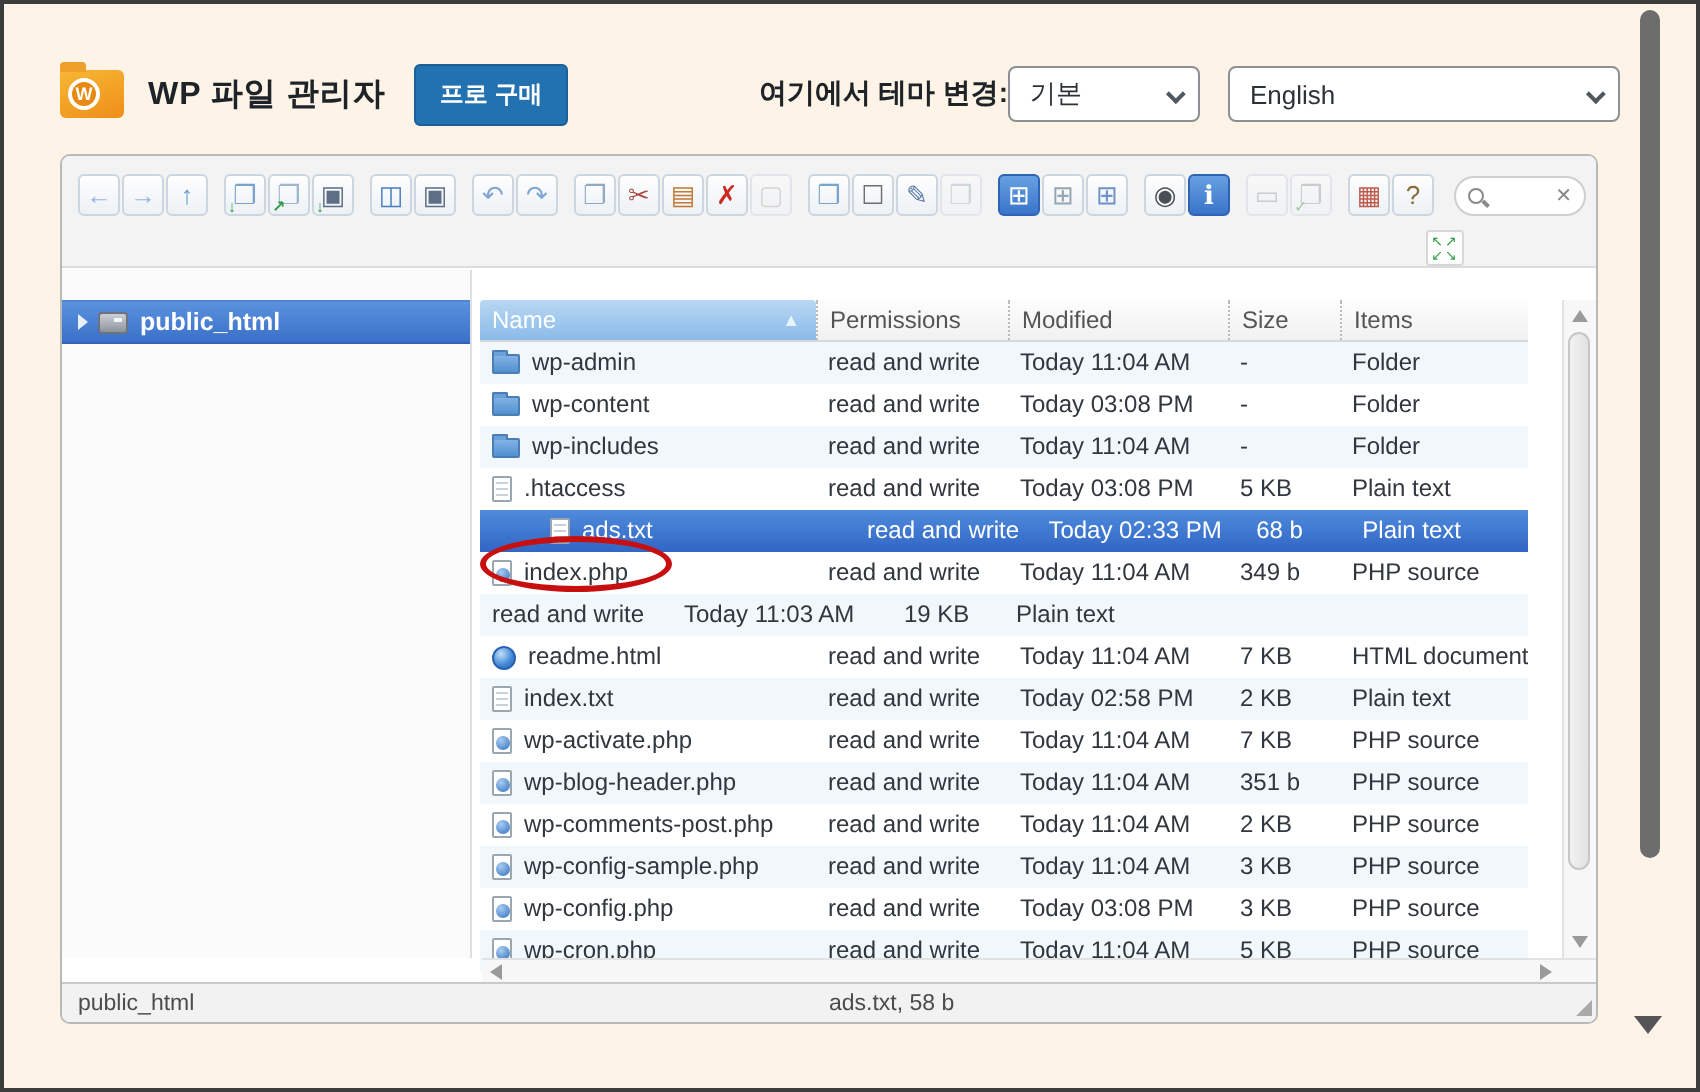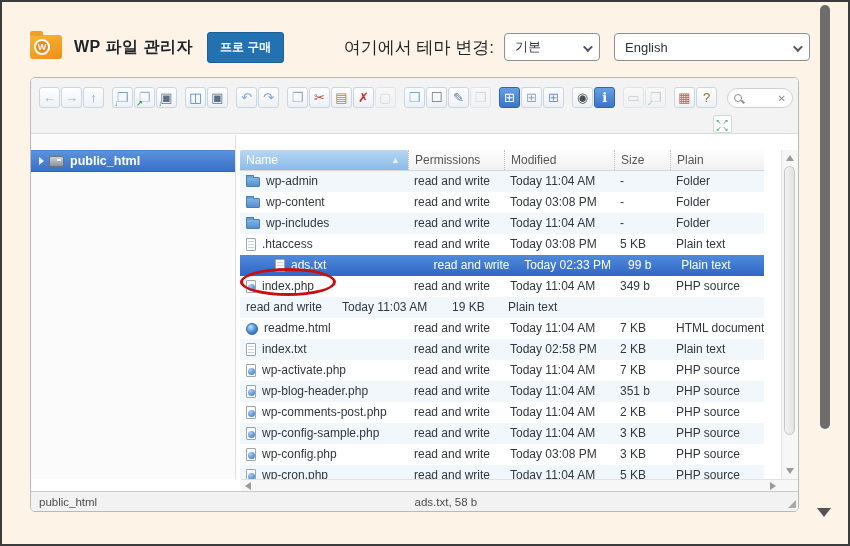--- a/index.html
+++ b/index.html
@@ -15,21 +15,21 @@
           border-radius:2px 3px 3px 3px; flex:0 0 auto; }
   .logo::before { content:""; position:absolute; top:-4px; left:0; width:13px; height:5px;
                   background:#f0a02a; border-radius:2px 2px 0 0; }
   .logo .wbadge { position:absolute; left:4px; top:4px; width:16px; height:16px; border-radius:50%;
                   background:#e88912; border:2px solid #fff; color:#fff; font-size:9px; font-weight:bold;
                   display:flex; align-items:center; justify-content:center; }
   .app-title { margin-left:12px; font-size:16px; font-weight:bold; color:#1d2327; letter-spacing:.5px; }
   .buy-pro { margin-left:14px; background:#2271b1; color:#fff; font-size:12px; font-weight:bold;
              padding:6px 12px; border-radius:3px; border:1px solid #1a5f98; cursor:pointer; }
   .spacer { flex:1; }
-  .theme-label { font-size:17px; font-weight:normal; color:#1d2327; margin-right:10px; }
+  .theme-label { font-size:14px; font-weight:bold; color:#1d2327; }
   .select { position:relative; height:28px; background:#fff; border:1px solid #8c8f94; border-radius:4px;
             font-size:13px; color:#2c3338; display:flex; align-items:center; padding:0 24px 0 10px; }
   .select.theme { width:96px; margin-right:14px; }
   .select.lang  { width:196px; }
   .select .chev { position:absolute; right:9px; top:11px; width:7px; height:7px;
                   border-right:2px solid #50575e; border-bottom:2px solid #50575e;
                   transform:rotate(45deg) translateY(-2px); }
 
   
   .page-vthumb { position:absolute; right:18px; top:3px; width:10px; height:424px;
@@ -293,21 +293,21 @@
         </div>
       </div>
 
       <div class="table-wrap">
         <div class="grid">
           <div class="grid-head">
               <div class="hcell c0 sorted">Name<span class="sort-arrow">▲</span></div>
               <div class="hcell c1">Permissions</div>
               <div class="hcell c2">Modified</div>
               <div class="hcell c3">Size</div>
-              <div class="hcell c4">Plain</div>
+              <div class="hcell c4">Items</div>
             </div>
           <div class="grid-rows">
 
           <div class="row tint">
                 <div class="cell c0 namecell">
                   <span class="fico ic-folder"></span>
                   <span>wp-admin</span>
                 </div>
                 <div class="cell c1">read and write</div>
                 <div class="cell c2">Today 11:04 AM</div>
@@ -344,21 +344,21 @@
                 <div class="cell c3">5 KB</div>
                 <div class="cell c4">Plain text</div>
               </div>
               <div class="row selected">
                 <div class="cell c0 namecell">
                   <span class="fico ic-page"></span>
                   <span>ads.txt</span>
                 </div>
                 <div class="cell c1">read and write</div>
                 <div class="cell c2">Today 02:33 PM</div>
-                <div class="cell c3">99 b</div>
+                <div class="cell c3">68 b</div>
                 <div class="cell c4">Plain text</div>
               </div>
               <div class="row">
                 <div class="cell c0 namecell">
                   <span class="fico ic-php"></span>
                   <span>index.php</span>
                 </div>
                 <div class="cell c1">read and write</div>
                 <div class="cell c2">Today 11:04 AM</div>
                 <div class="cell c3">349 b</div>

